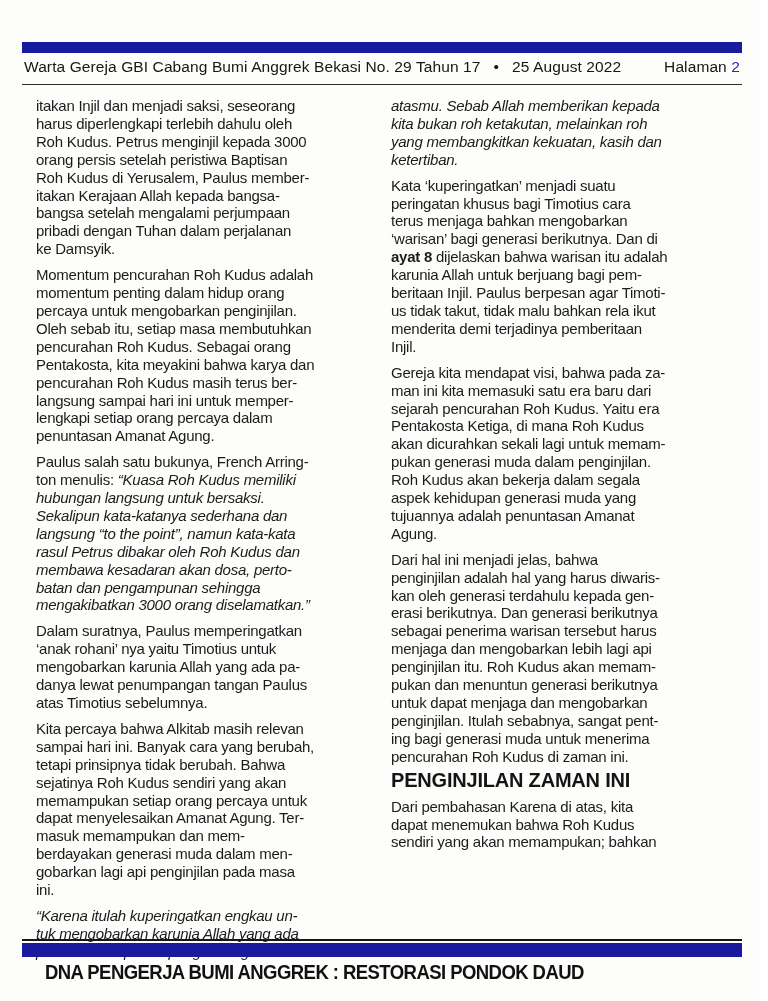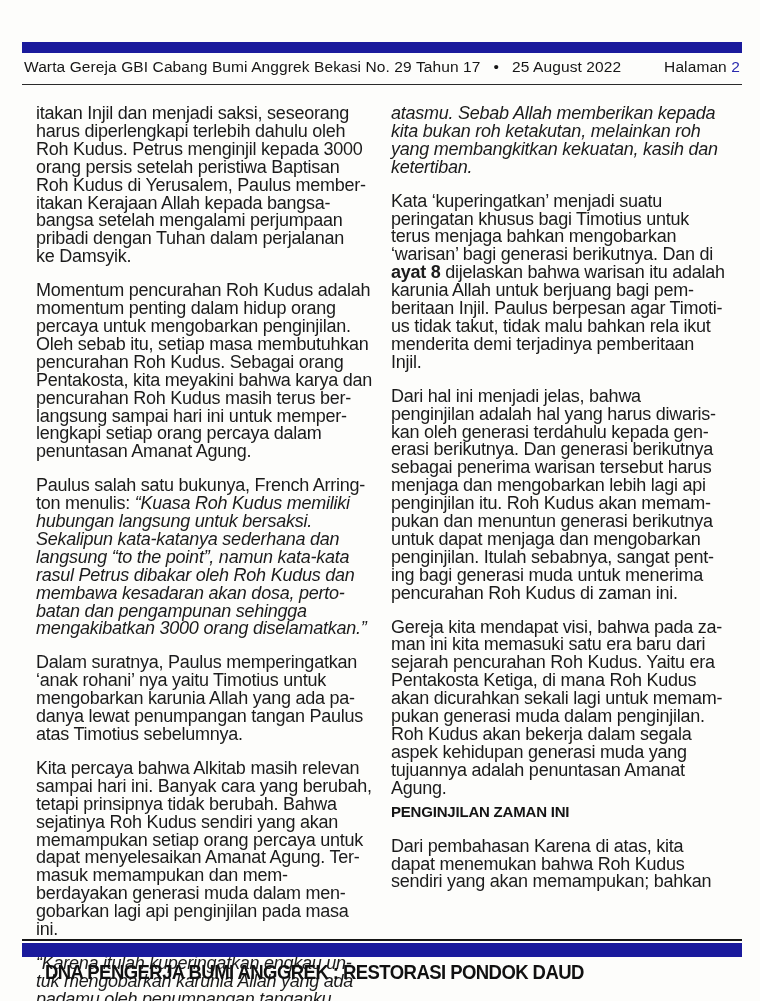--- a/index.html
+++ b/index.html
@@ -36,29 +36,29 @@
   .columns {
     position: absolute;
     left: 36px; top: 89px;
     width: 710px;
     display: flex;
     gap: 14px;
   }
   .col { width: 341px; }
   .col.right { width: 355px; }
   .col p {
-    margin: 16px 0 4px 0;
+    margin: 8px 0 4px 0;
     white-space: pre-line;
-    font-size: 18px;
+    font-size: 15px;
     line-height: 17.9px;
     letter-spacing: -0.25px;
   }
   .col h3 {
     margin: 3px 0 3px 0;
-    font-size: 15px;
+    font-size: 20px;
     line-height: 20px;
     letter-spacing: -0.2px;
     font-weight: bold;
     color: #141414;
   }
   .seg-regular { font-style: normal; font-weight: normal; }
   .seg-italic  { font-style: italic; }
   .seg-bold    { font-weight: bold; }
   .footer-rule {
     position: absolute;
@@ -151,51 +151,51 @@
         <p><span class="seg-italic">“Karena itulah kuperingatkan engkau un-
 tuk mengobarkan karunia Allah yang ada
 padamu oleh penumpangan tanganku</span></p>
       </div>
     <div class="col right" id="col-right">
         <p><span class="seg-italic">atasmu. Sebab Allah memberikan kepada
 kita bukan roh ketakutan, melainkan roh
 yang membangkitkan kekuatan, kasih dan
 ketertiban.</span></p>
         <p><span class="seg-regular">Kata ‘kuperingatkan’ menjadi suatu
-peringatan khusus bagi Timotius untuk
+peringatan khusus bagi Timotius cara
 terus menjaga bahkan mengobarkan
 ‘warisan’ bagi generasi berikutnya. Dan di
 </span><span class="seg-bold">ayat 8</span><span class="seg-regular"> dijelaskan bahwa warisan itu adalah
 karunia Allah untuk berjuang bagi pem-
 beritaan Injil. Paulus berpesan agar Timoti-
 us tidak takut, tidak malu bahkan rela ikut
 menderita demi terjadinya pemberitaan
 Injil.</span></p>
+        <p><span class="seg-regular">Gereja kita mendapat visi, bahwa pada za-
+man ini kita memasuki satu era baru dari
+sejarah pencurahan Roh Kudus. Yaitu era
+Pentakosta Ketiga, di mana Roh Kudus
+akan dicurahkan sekali lagi untuk memam-
+pukan generasi muda dalam penginjilan.
+Roh Kudus akan bekerja dalam segala
+aspek kehidupan generasi muda yang
+tujuannya adalah penuntasan Amanat
+Agung.</span></p>
         <p><span class="seg-regular">Dari hal ini menjadi jelas, bahwa
 penginjilan adalah hal yang harus diwaris-
 kan oleh generasi terdahulu kepada gen-
 erasi berikutnya. Dan generasi berikutnya
 sebagai penerima warisan tersebut harus
 menjaga dan mengobarkan lebih lagi api
 penginjilan itu. Roh Kudus akan memam-
 pukan dan menuntun generasi berikutnya
 untuk dapat menjaga dan mengobarkan
 penginjilan. Itulah sebabnya, sangat pent-
 ing bagi generasi muda untuk menerima
 pencurahan Roh Kudus di zaman ini.</span></p>
-        <p><span class="seg-regular">Gereja kita mendapat visi, bahwa pada za-
-man ini kita memasuki satu era baru dari
-sejarah pencurahan Roh Kudus. Yaitu era
-Pentakosta Ketiga, di mana Roh Kudus
-akan dicurahkan sekali lagi untuk memam-
-pukan generasi muda dalam penginjilan.
-Roh Kudus akan bekerja dalam segala
-aspek kehidupan generasi muda yang
-tujuannya adalah penuntasan Amanat
-Agung.</span></p>
         <h3><span class="seg-bold">PENGINJILAN ZAMAN INI</span></h3>
         <p><span class="seg-regular">Dari pembahasan Karena di atas, kita
 dapat menemukan bahwa Roh Kudus
 sendiri yang akan memampukan; bahkan</span></p>
       </div>
   </div>
 
   <div class="footer-rule"></div>
   <div class="footer-accent-bar accent-bg" style="background: rgb(26, 26, 156);"></div>
   <div class="footer-title">DNA PENGERJA BUMI ANGGREK : RESTORASI PONDOK DAUD</div>

